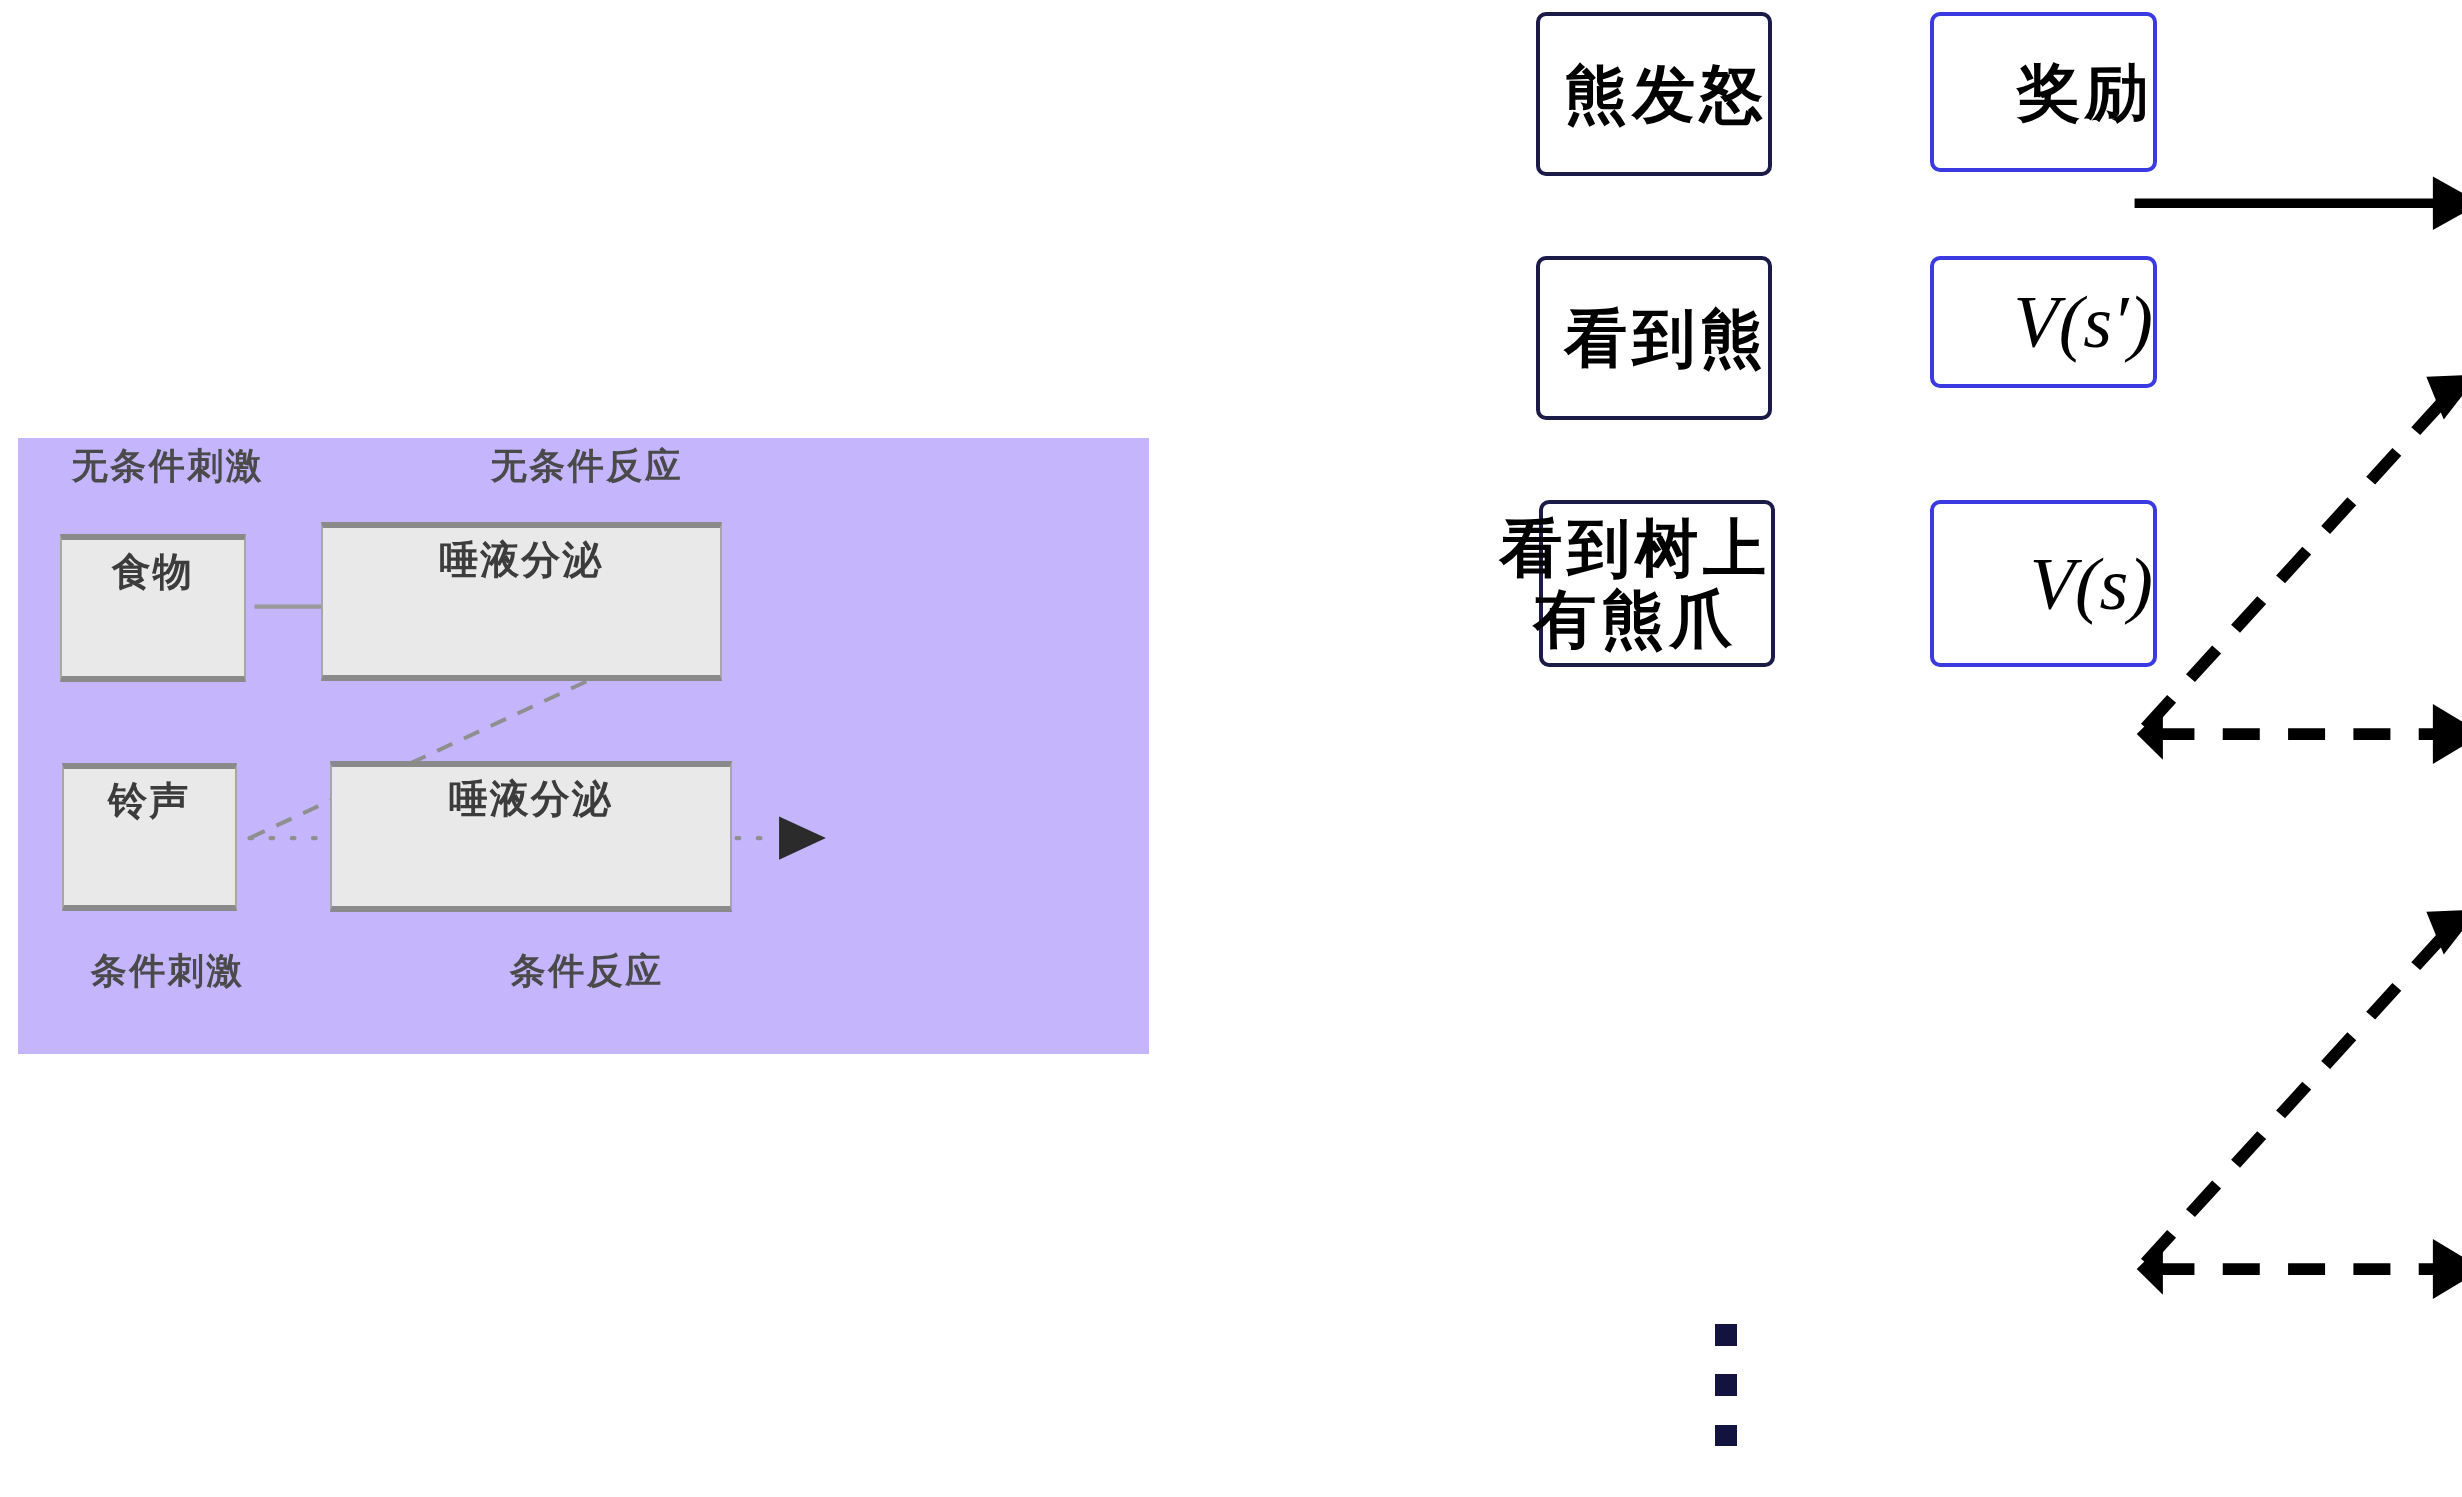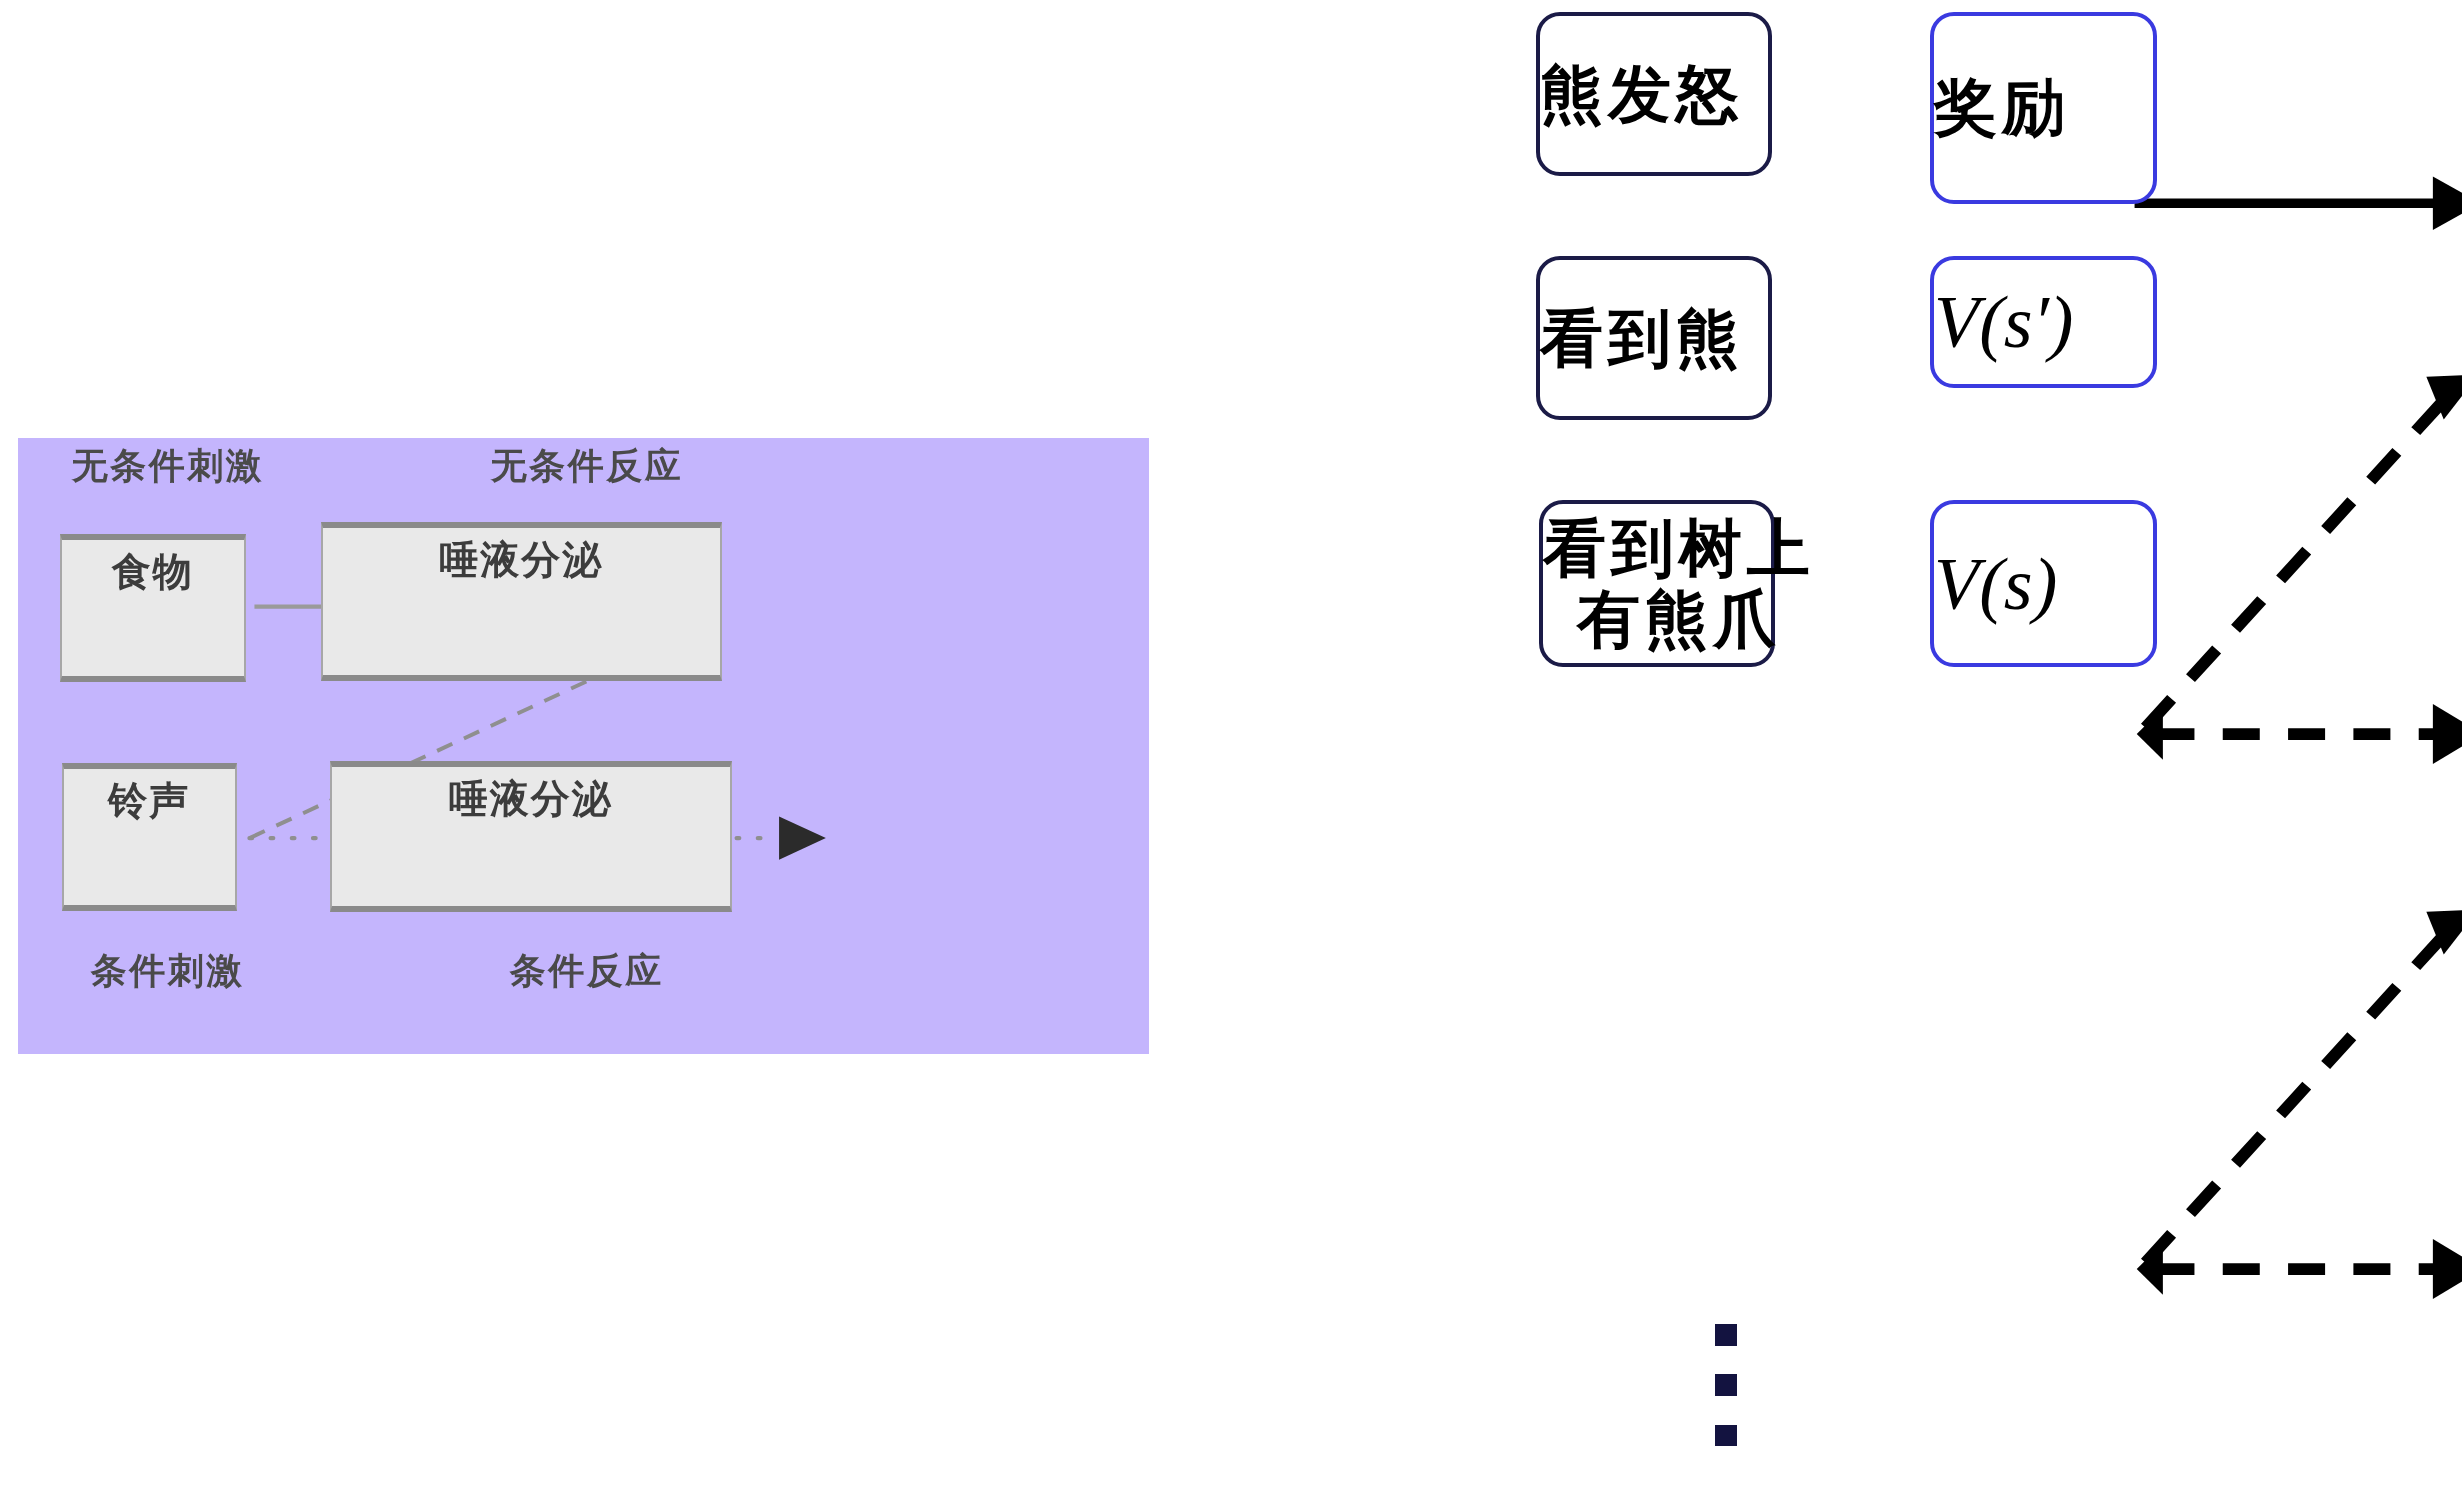--- a/index.html
+++ b/index.html
@@ -82,24 +82,24 @@
     position: absolute;
     left: 1477px;
     top: 0px;
     width: 1829px;
     height: 1498px;
   }
   .rbox {
     position: absolute;
     box-sizing: border-box;
     background: #ffffff;
-    border-radius: 24px;
+    border-radius: 10px;
     display: flex;
     align-items: center;
-    justify-content: flex-start;
+    justify-content: flex-end;
     text-align: center;
   }
   .rbox.navy  { border: 4.4px solid #1b1b47; }
   .rbox.blue  { border: 4.4px solid #3a3ae0; }
 
   .rbox .cjk {
     color: #000000;
     font-size: 63px;
     font-weight: 700;
     letter-spacing: 4.9px;
@@ -113,21 +113,21 @@
     font-size: 74px;
     line-height: 1;
     white-space: nowrap;
   }
 
   
   #box-bear-angry { left: 59px;  top: 12.3px;   width: 236px; height: 164px; }
   #box-see-bear   { left: 59px;  top: 256px;  width: 236px; height: 164px; }
   #box-paw        { left: 62px;  top: 500px; width: 236px; height: 167px; }
   
-  #box-reward     { left: 453px;  top: 12.3px;   width: 227px; height: 192px; font-family: Liberation Serif, serif; }
+  #box-reward     { left: 453px;  top: 12.3px;   width: 227px; height: 160px; }
   #box-vsp        { left: 453px;  top: 256px;  width: 227px; height: 132px; }
   #box-vs         { left: 453px;  top: 500px; width: 227px; height: 167px; }
 
   #td-svg {
     position: absolute;
     left: 0; top: 0;
     width: 1829px;
     height: 1498px;
     pointer-events: none;
   }

